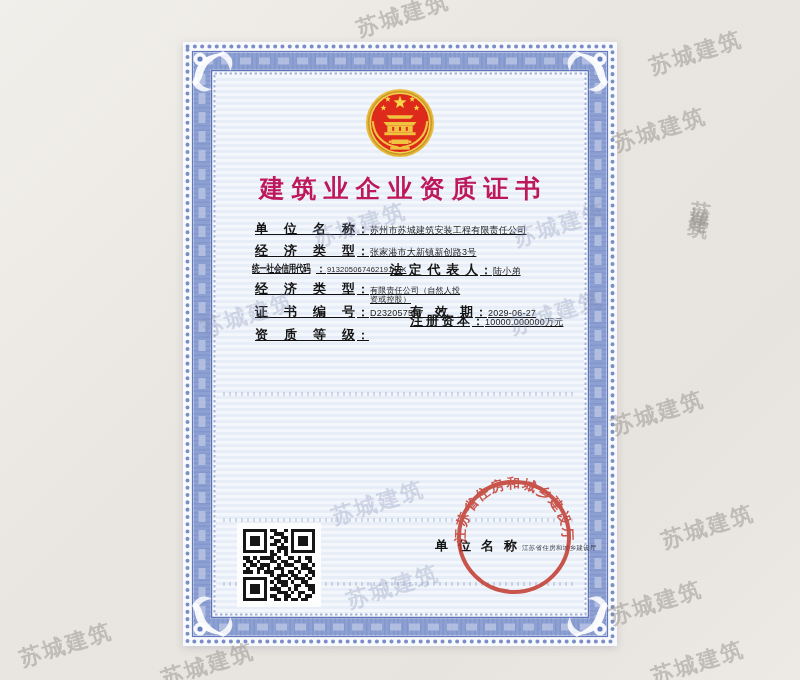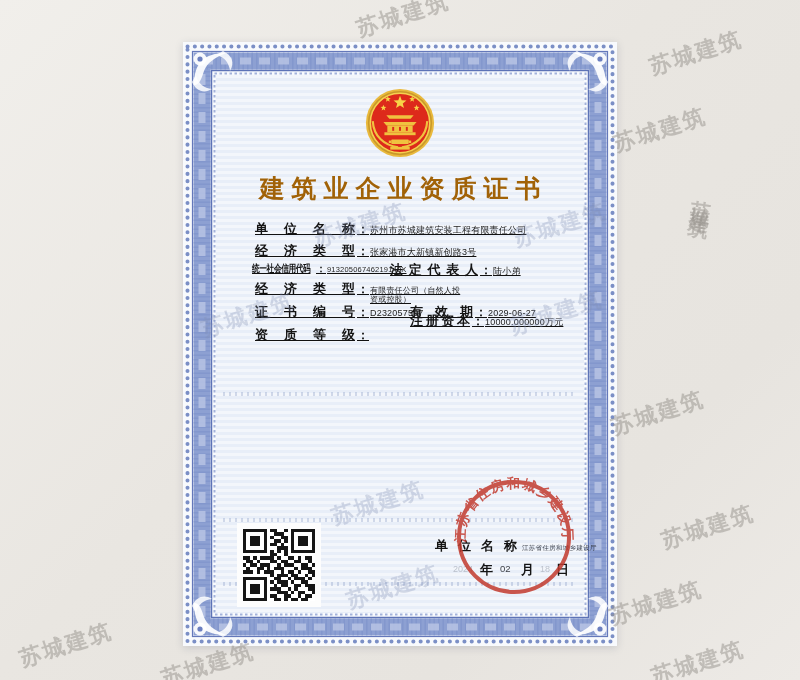--- a/index.html
+++ b/index.html
@@ -20,21 +20,21 @@
   .frame-svg{position:absolute;left:0;top:0;z-index:1;}
   .inner-field{position:absolute;left:33px;top:33px;right:33px;bottom:33px;
         background:repeating-linear-gradient(180deg,#f3f6fb 0px,#f3f6fb 3px,#e8eef8 3px,#e8eef8 6px);
         z-index:0;}
   .microline{position:absolute;left:40px;right:40px;height:4px;z-index:2;
         background:repeating-linear-gradient(90deg,rgba(125,145,190,.30) 0 2px,transparent 2px 6px);}
   
   .emblem{position:absolute;left:180px;top:44px;z-index:3;}
   
   .title{position:absolute;top:130px;left:0;width:100%;text-align:center;z-index:3;
-         font-size:25px;font-weight:bold;color:#a16207;letter-spacing:7px;text-indent:7px;}
+         font-size:25px;font-weight:bold;color:#be185d;letter-spacing:7px;text-indent:7px;}
   
   .row{position:absolute;display:flex;align-items:baseline;z-index:3;color:#111;text-decoration:underline;}
   .lbl{font-weight:bold;font-size:13px;color:#141414;width:100px;
        text-align:justify;text-align-last:justify;}
   .lbl-5{width:88px;} .lbl-4s{width:60px;margin-top:32px;} .lbl-3{width:63px;}
   .lbl-code{font-weight:bold;font-size:10.5px;width:82px;letter-spacing:-0.5px;
        transform:scaleX(.73);transform-origin:left center;margin-right:-20px;white-space:nowrap;}
   .colon{font-weight:bold;font-size:12px;margin:0 1px 0 2px;}
   .val{font-size:9px;color:#1c1c1c;letter-spacing:.2px;}
   .val-sm{font-size:7.5px;}
@@ -631,28 +631,20 @@
         <div></div>
         <div></div>
       </div>
   </div>
 
   <div class="issuer-row">
     <span class="issuer-lbl">单位名称</span>
     <span class="authority">江苏省住房和城乡建设厅</span>
   </div>
 
-  <div class="date-row">
-    <span class="d-faint" style="left:270px;top:3px">2024</span>
-    <span class="d-char" style="left:297px;top:0">年</span>
-    <span class="d-num" style="left:317px;top:2px">02</span>
-    <span class="d-char" style="left:338px;top:0">月</span>
-    <span class="d-faint" style="left:357px;top:3px">18</span>
-    <span class="d-char" style="left:373px;top:0">日</span>
-  </div>
 
   <svg class="seal" width="140" height="140" viewBox="0 0 140 140">
     <circle cx="70" cy="70" r="55" fill="none" stroke="#c23a2e" stroke-width="4"></circle>
     <use href="#st" transform="translate(70,74) scale(3.5)" fill="#c23a2e" opacity=".8"></use>
     <path id="sealArc" d="M 27.6,94.5 A 49,49 0 1 1 112.4,94.5" fill="none"></path>
     <text>
       <textPath href="#sealArc" startOffset="50%" text-anchor="middle">江苏省住房和城乡建设厅</textPath>
     </text>
   </svg>
 

